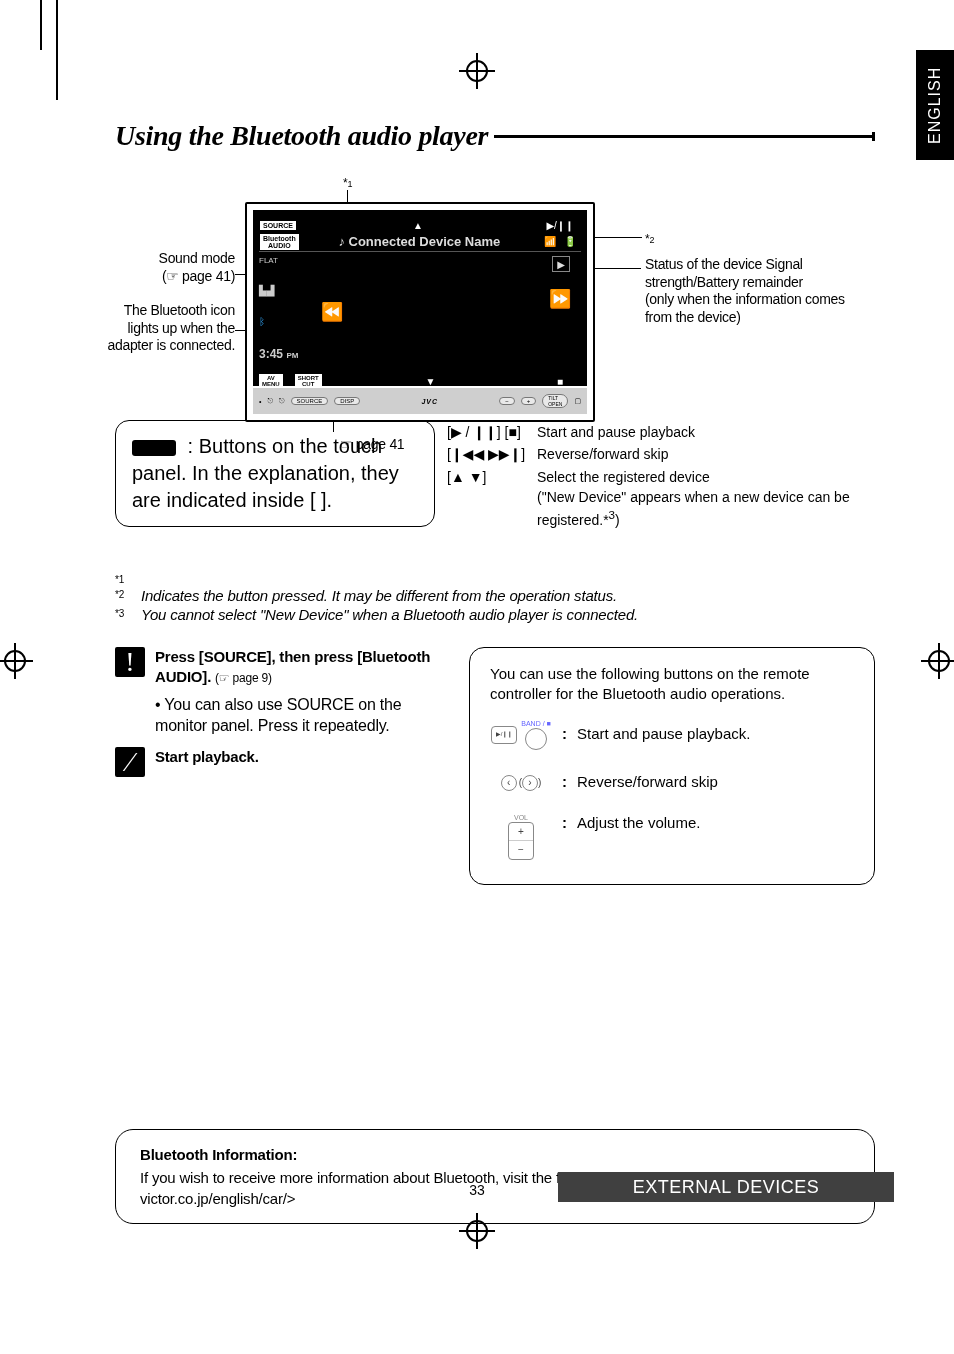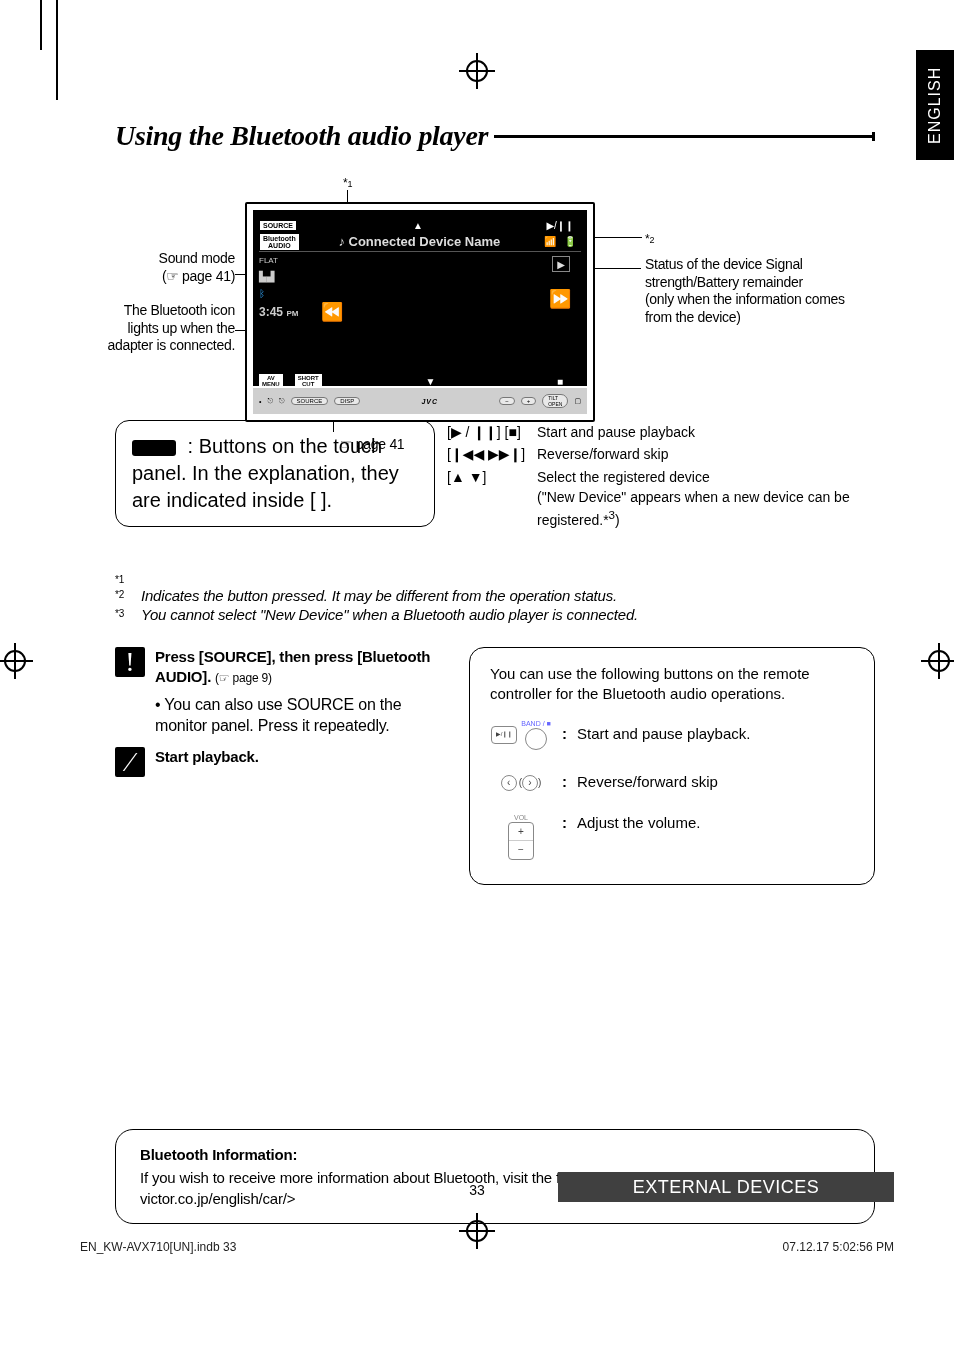--- a/index.html
+++ b/index.html
@@ -22,21 +22,21 @@
   .heading-line { flex: 1 1 auto; height: 3px; background: #000; margin-left: 6px; position: relative; }
   .heading-line::after { content: ""; position: absolute; right: 0; top: -3px; width: 3px; height: 9px; background: #000; }
   .langtab { position: absolute; right: 0; top: 50px; width: 38px; height: 110px; background: #000; color: #fff; display: flex; align-items: center; justify-content: center; writing-mode: vertical-rl; transform: rotate(180deg); font-size: 16px; letter-spacing: 1px; }
   .diagram-wrap { position: relative; height: 280px; margin-bottom: 12px; }
   .device { position: absolute; left: 130px; top: 30px; width: 350px; height: 220px; border: 2px solid #000; border-radius: 2px; background: #fff; }
   .screen { position: absolute; left: 6px; top: 6px; right: 6px; height: 176px; background: #000; color: #fff; font-size: 10px; padding: 6px; }
   .screen-row { display: flex; align-items: center; justify-content: space-between; height: 18px; }
   .screen-chip { background: #fff; color: #000; font-weight: 700; font-size: 7px; padding: 1px 3px; border: 1px solid #000; }
   .screen-title { color: #ddd; font-weight: 700; font-size: 13px; text-align: center; flex: 1; }
   .screen-mid { display: flex; gap: 4px; height: 120px; }
-  .screen-left { width: 54px; display: flex; flex-direction: column; gap: 6px; padding-top: 4px;}
+  .screen-left { width: 54px; display: flex; flex-direction: column; gap: 20px; padding-top: 4px;}
   .screen-center { flex: 1; display: flex; flex-direction: column; justify-content: center; align-items: flex-start; padding-left: 4px;}
   .screen-right { width: 40px; display: flex; flex-direction: column; align-items: center; gap: 6px; padding-top: 4px;}
   .btbox { width: 18px; height: 16px; border: 1px solid #888; display: flex; align-items: center; justify-content: center; color: #ddd; }
   .time-lbl { color: #ccc; font-weight: 700; font-size: 12px;}
   .pm { font-size: 8px; }
   .screen-bot { display: flex; gap: 12px; height: 18px; align-items: center; }
   .bot-chip { background: #fff; color: #000; font-size: 6px; font-weight: 700; padding: 1px 3px; text-align: center; line-height: 6px;}
   .hwbar { position: absolute; left: 6px; right: 6px; bottom: 6px; height: 26px; background: #cfcfcf; display: flex; align-items: center; gap: 6px; padding: 0 6px; font-size: 7px; }
   .hwbtn { border: 1px solid #777; border-radius: 10px; padding: 0 5px; font-size: 6px; background: #e9e9e9;}
   .hw-jvc { font-weight: 900; font-style: italic; letter-spacing: 1px; margin: 0 auto;}
@@ -271,17 +271,13 @@
   </div>
 
   <div class="bt-info-box">
     <span class="bold">Bluetooth Information:</span>
     <span>If you wish to receive more information about Bluetooth, visit the following JVC web site: &lt;http://www.jvc-victor.co.jp/english/car/&gt;</span>
   </div>
 
   <div class="pageno">33</div>
   <div class="section-tab">EXTERNAL DEVICES</div>
 
-  <div class="footer">
-    <span>EN_KW-AVX710[UN].indb   33</span>
-    <span>07.12.17   5:02:56 PM</span>
-  </div>
 </div>
 
 </body></html>

